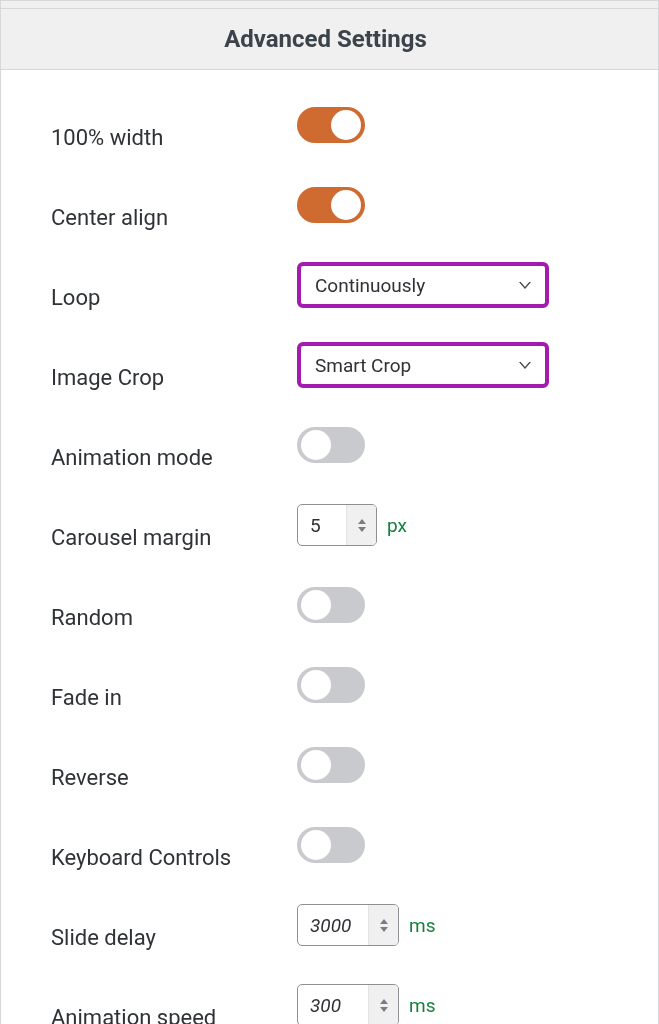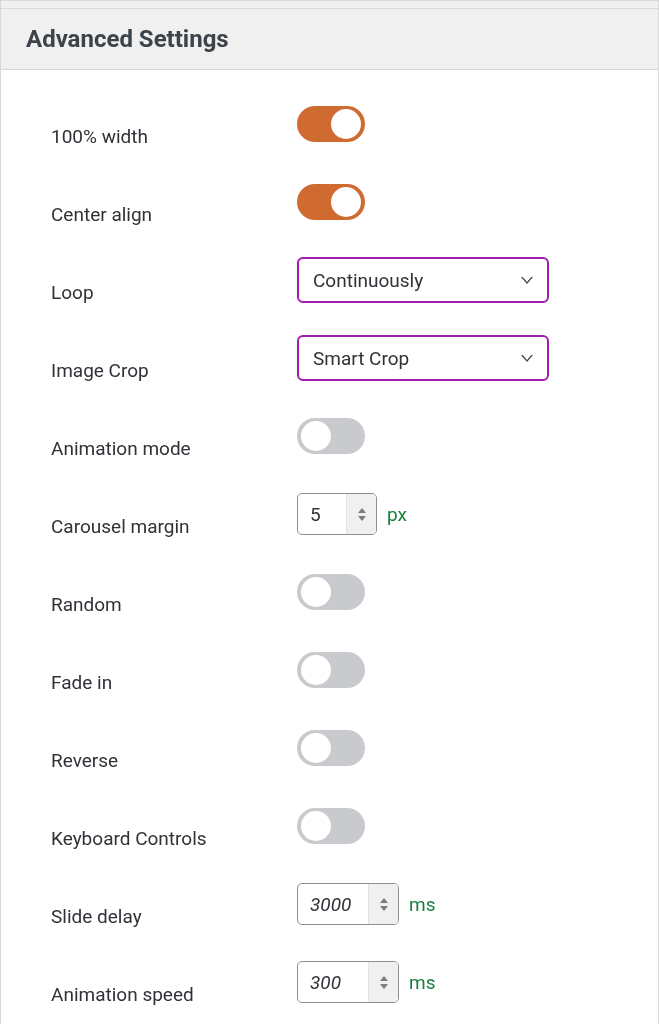--- a/index.html
+++ b/index.html
@@ -17,41 +17,42 @@
       border: 1px solid #d6d8da;
       border-top: 1px solid #d6d8da;
     }
     .top-border {
       height: 8px;
       background: #f0f0f1;
       border-bottom: 1px solid #d6d8da;
     }
     .panel-header {
       background: #f0f0f1;
-      padding: 16px 24px 16px 25px;
+      padding: 16px 24px 16px 16px;
       border-bottom: 1px solid #d6d8da;
+      text-align: center;
     }
     .panel-title {
       font-size: 24px;
       font-weight: 700;
       color: #3c434a;
     }
     .panel-body {
       padding: 30px 24px 0 50px;
       background: #fff;
     }
     .row {
       display: flex;
       align-items: center;
       margin-bottom: 30px;
       min-height: 36px;
     }
     .row-label {
       width: 246px;
-      font-size: 19px;
+      font-size: 22px;
       color: #2f3237;
       flex-shrink: 0;
       margin-top: 25px;
     }
     .row-control {
       display: flex;
       align-items: center;
       gap: 10px;
     }
     
@@ -76,21 +77,21 @@
       left: 4px;
       transition: left 0.15s;
     }
     .toggle.on .toggle-knob {
       left: 34px;
     }
     
     .select {
       width: 252px;
       height: 46px;
-      border: 2px solid #a21caf;
+      border: 4px solid #a21caf;
       border-radius: 6px;
       background: #fff;
       display: flex;
       align-items: center;
       padding: 0 14px;
       justify-content: space-between;
       cursor: pointer;
       font-size: 19px;
       color: #2f3237;
     }

